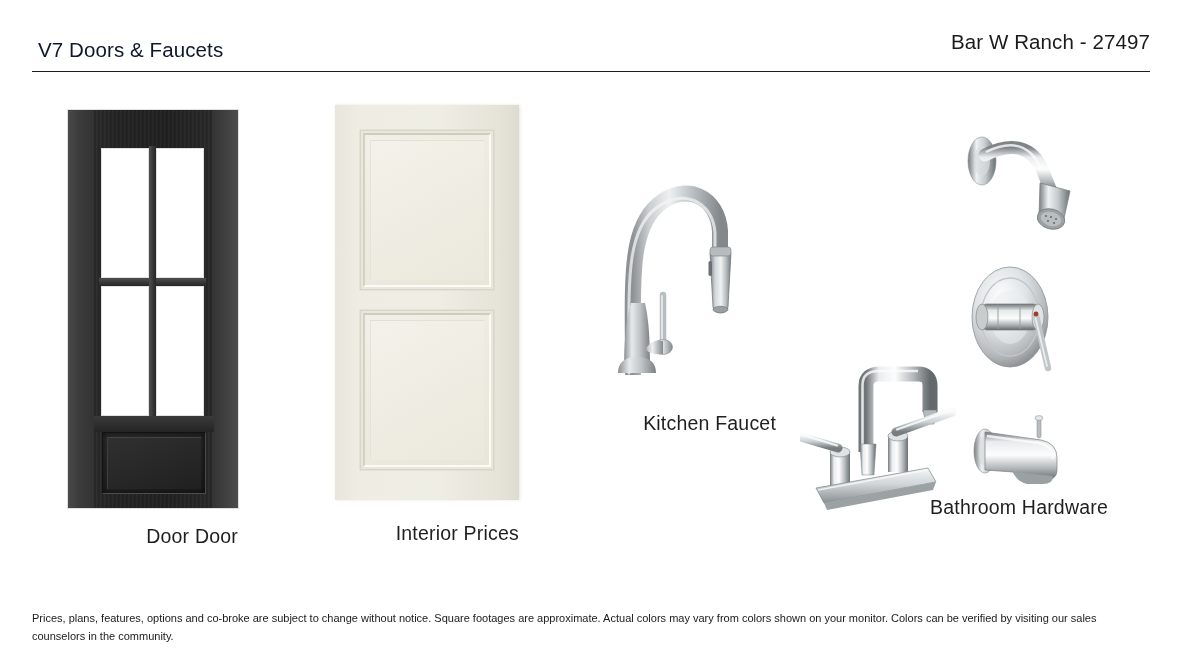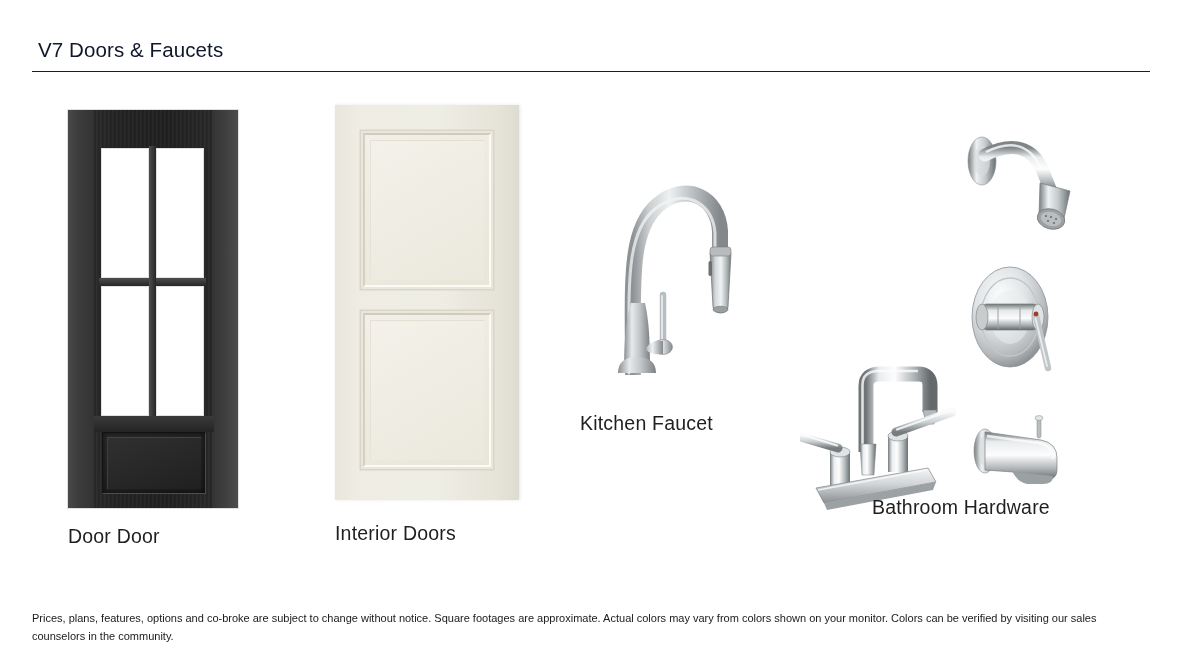--- a/index.html
+++ b/index.html
@@ -50,21 +50,21 @@
   }
 
   
   .caption {
     position: absolute;
     font-size: 19.5px;
     font-weight: 400;
     color: #1f1f1f;
     letter-spacing: 0.2px;
     white-space: nowrap;
-    text-align: left;
+    text-align: right;
   }
   #cap-front   { left: 68px;  top: 525px; width: 170px; }
   #cap-interior{ left: 335px; top: 522px; width: 184px; }
   #cap-kitchen { left: 580px; top: 412px; width: 196px; }
   #cap-bath    { left: 872px; top: 496px; width: 236px; }
 
   
   #front-door {
     position: absolute;
     left: 68px;
@@ -206,20 +206,21 @@
     line-height: 17.5px;
     color: #1a1a1a;
     font-family: "Liberation Sans", sans-serif;
   }
 </style>
 </head>
 <body>
 
 <div id="header">
   <div id="board-title">V7 Doors &amp; Faucets</div>
+  <div id="community-title">Bar W Ranch - 27497</div>
 </div>
 
 <div id="front-door">
   <div id="fd-stile-l"></div>
   <div id="fd-stile-r"></div>
   <div class="fd-glass" id="fd-g1"></div>
   <div class="fd-glass" id="fd-g2"></div>
   <div class="fd-glass" id="fd-g3"></div>
   <div class="fd-glass" id="fd-g4"></div>
   <div class="fd-muntin" id="fd-m-h"></div>
@@ -232,21 +233,21 @@
 <div class="caption" id="cap-front">Door Door</div>
 
 <div id="interior-door">
   <div class="id-panel" id="id-p1">
     <div class="id-panel-inner"></div>
   </div>
   <div class="id-panel" id="id-p2">
     <div class="id-panel-inner"></div>
   </div>
 </div>
-<div class="caption" id="cap-interior">Interior Doors</div>
+<div class="caption" id="cap-interior">Interior Prices</div>
 
 <div id="kitchen-faucet">
   <svg width="140" height="240" viewBox="0 0 140 240">
     <defs>
       <linearGradient id="kfBody" x1="0" y1="0" x2="1" y2="0">
         <stop offset="0%" stop-color="#8e9294"></stop>
         <stop offset="18%" stop-color="#c9cdcf"></stop>
         <stop offset="42%" stop-color="#eef1f2"></stop>
         <stop offset="66%" stop-color="#bfc4c6"></stop>
         <stop offset="100%" stop-color="#84888a"></stop>

